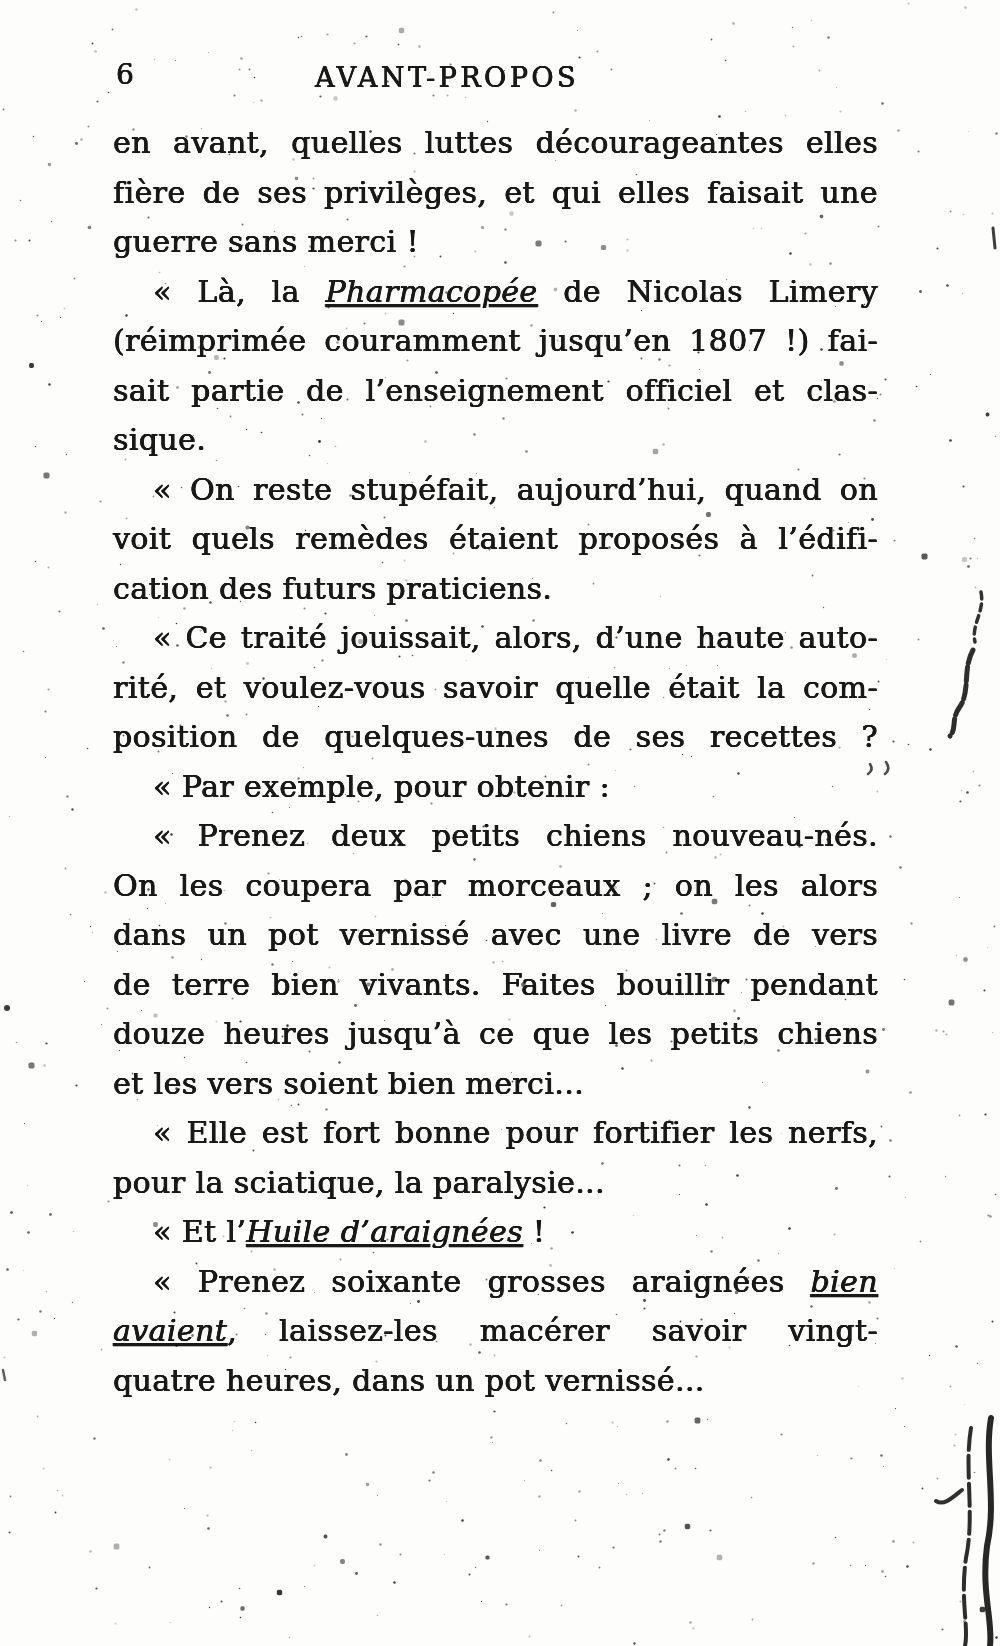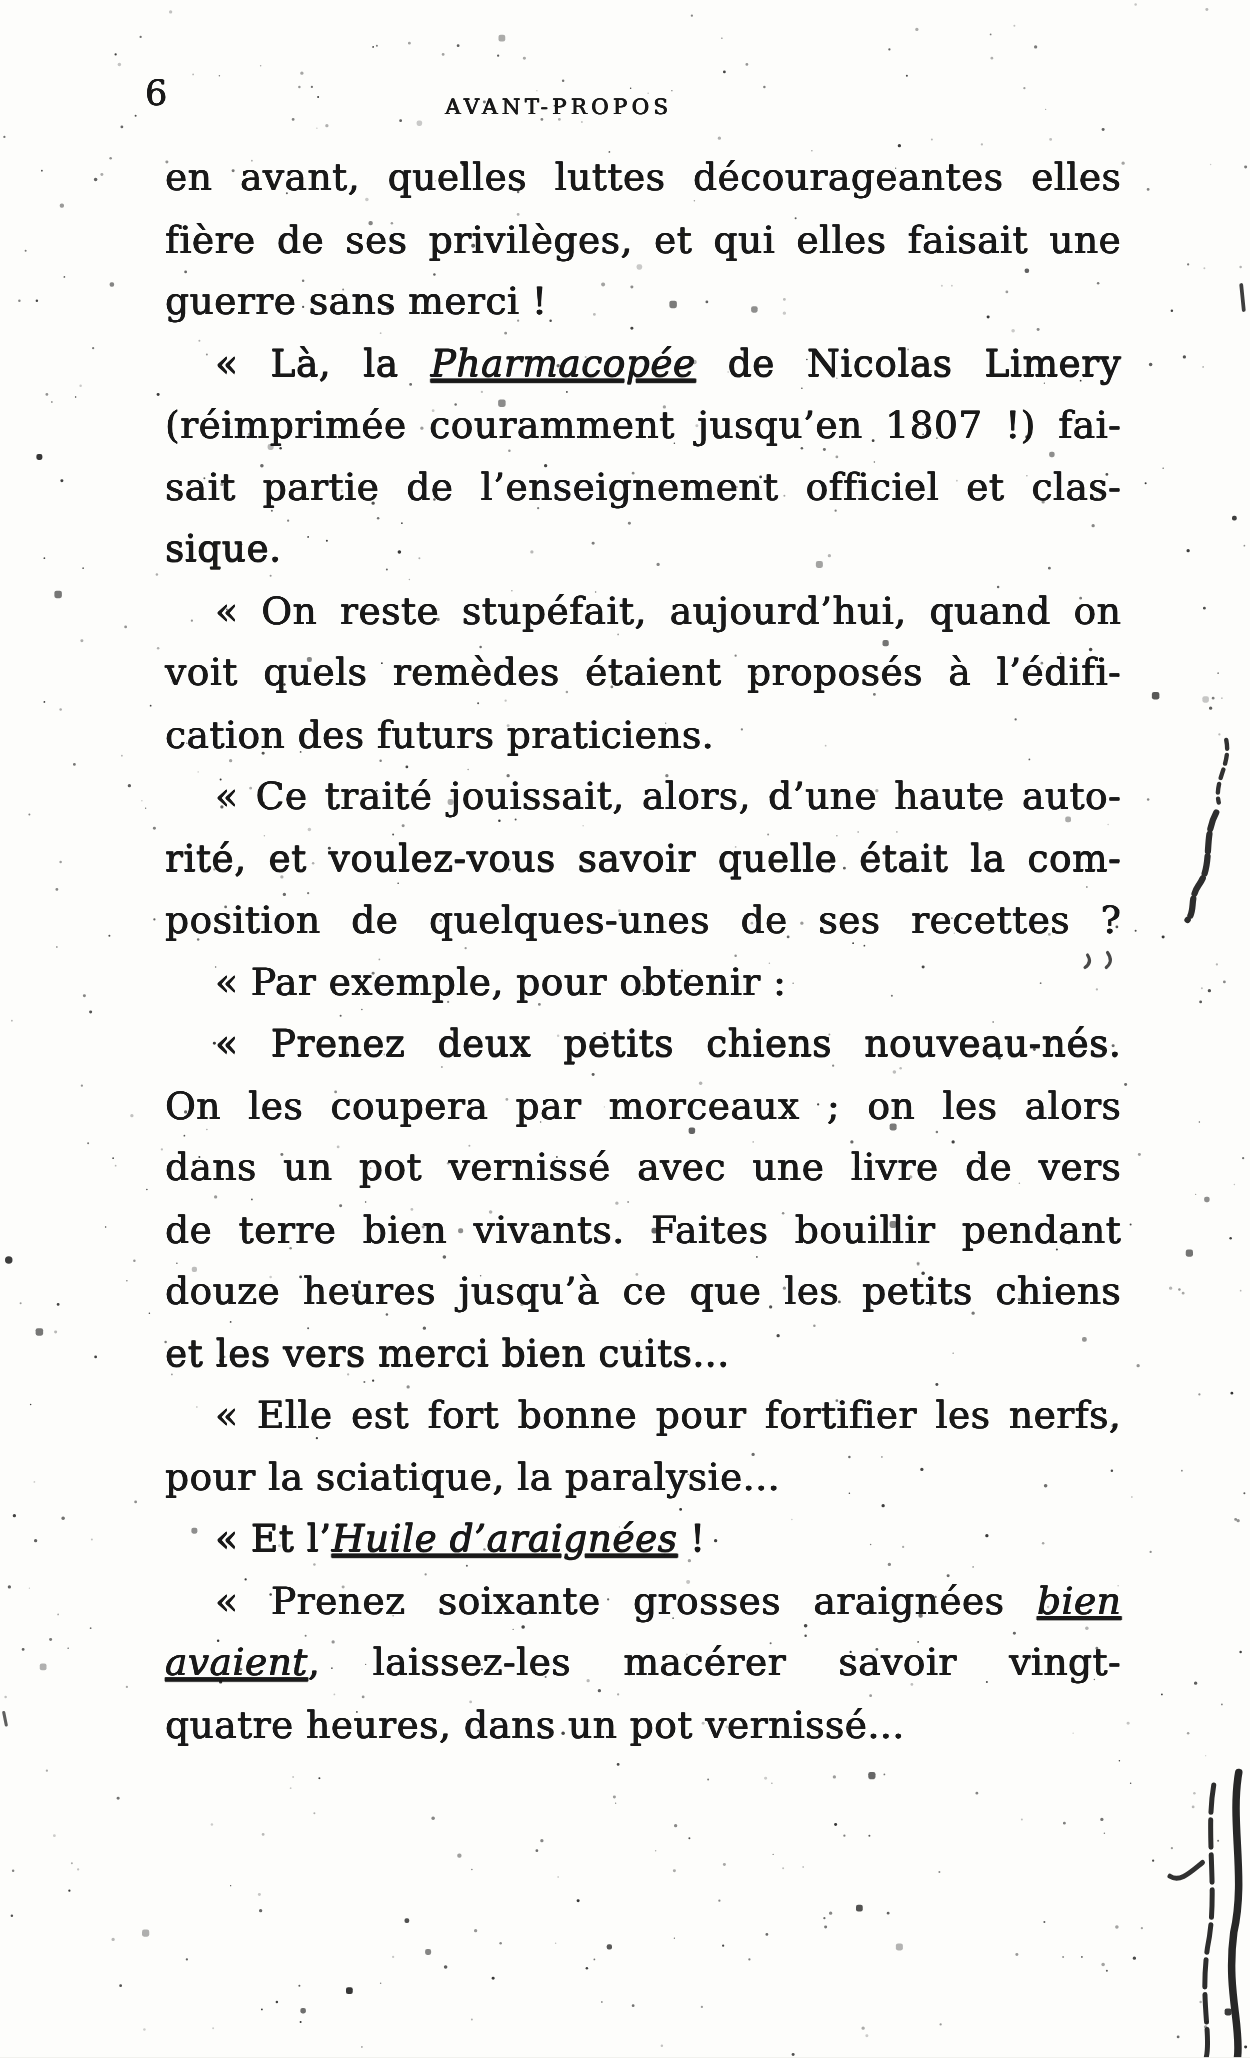--- a/index.html
+++ b/index.html
@@ -13,27 +13,27 @@
     color:#191919;
   }
   .ink{
     text-shadow:0.45px 0 currentColor,-0.3px 0 currentColor,0 0.3px currentColor;
   }
   .folio{
     position:absolute;left:116px;top:58px;
     font-size:28px;letter-spacing:1px;
   }
   .running-title{
-    position:absolute;left:447px;top:76px;
+    position:absolute;left:447px;top:62px;
     transform:translateX(-50%);
-    font-size:17px;letter-spacing:3.5px;white-space:nowrap;
+    font-size:27px;letter-spacing:3.5px;white-space:nowrap;
   }
   .textblock{
     position:absolute;left:113px;top:118px;width:765px;
-    font-size:30px;line-height:49.5px;letter-spacing:0.4px;margin-left:19px;
+    font-size:30px;line-height:49.5px;letter-spacing:0.4px;
   }
   .line{width:100%;}
   .line.just{text-align:justify;text-align-last:justify;}
   .line.indent{padding-left:40px;box-sizing:border-box;}
   .it{font-style:italic;text-decoration:underline;}
   #noise{
     position:absolute;left:0;top:0;width:1px;height:1px;
     border-radius:50%;pointer-events:none;
   }
   .artifacts{position:absolute;left:0;top:0;pointer-events:none;}
@@ -60,21 +60,21 @@
       <div class="line"><span>cation des futurs praticiens.</span></div>
       <div class="line just indent"><span>« Ce traité jouissait, alors, d’une haute auto-</span></div>
       <div class="line just"><span>rité, et voulez-vous savoir quelle était la com-</span></div>
       <div class="line just"><span>position de quelques-unes de ses recettes ?</span></div>
       <div class="line indent"><span>« Par exemple, pour obtenir :</span></div>
       <div class="line just indent"><span>« Prenez deux petits chiens nouveau-nés.</span></div>
       <div class="line just"><span>On les coupera par morceaux ; on les alors</span></div>
       <div class="line just"><span>dans un pot vernissé avec une livre de vers</span></div>
       <div class="line just"><span>de terre bien vivants. Faites bouillir pendant</span></div>
       <div class="line just"><span>douze heures jusqu’à ce que les petits chiens</span></div>
-      <div class="line"><span>et les vers merci bien cuits...</span></div>
+      <div class="line"><span>et les vers soient bien merci...</span></div>
       <div class="line just indent"><span>« Elle est fort bonne pour fortifier les nerfs,</span></div>
       <div class="line"><span>pour la sciatique, la paralysie...</span></div>
       <div class="line indent"><span>« Et l’</span><span class="it">Huile d’araignées</span><span> !</span></div>
       <div class="line just indent"><span>« Prenez soixante grosses araignées </span><span class="it">bien</span></div>
       <div class="line just"><span class="it">avaient</span><span>, laissez-les macérer savoir vingt-</span></div>
       <div class="line"><span>quatre heures, dans un pot vernissé...</span></div>
     </div>
 
   <div id="noise" style="box-shadow: rgba(17, 17, 17, 0.31) 601px 738px 0px 0.6px, rgba(17, 17, 17, 0.51) 526px 451px 0px 0.8px, rgba(17, 17, 17, 0.33) 251px 1450px 0px 0.3px, rgba(17, 17, 17, 0.51) 501px 1129px 0px 0px, rgba(17, 17, 17, 0.37) 836px 87px 0px 0px, rgba(17, 17, 17, 0.22) 64px 308px 0px 0.5px, rgba(17, 17, 17, 0.41) 174px 1385px 0px 0.7px, rgba(17, 17, 17, 0.59) 450px 64px 0px 0.5px, rgba(17, 17, 17, 0.68) 246px 1062px 0px 0.3px, rgba(17, 17, 17, 0.39) 857px 836px 0px 0.3px, rgba(17, 17, 17, 0.8) 76px 1085px 0px 0.6px, rgba(17, 17, 17, 0.29) 90px 1551px 0px 0.8px, rgba(17, 17, 17, 0.6) 112px 29px 0px 0.4px, rgba(17, 17, 17, 0.38) 898px 130px 0px 0.8px, rgba(17, 17, 17, 0.28) 706px 298px 0px 0.7px, rgba(17, 17, 17, 0.58) 994px 926px 0px 0.4px, rgba(17, 17, 17, 0.39) 338px 981px 0px 0.7px, rgba(17, 17, 17, 0.78) 450px 1386px 0px 0.9px, rgba(17, 17, 17, 0.65) 432px 897px 0px 0.1px, rgba(17, 17, 17, 0.51) 314px 1292px 0px 0.1px, rgba(17, 17, 17, 0.66) 821px 216px 0px 1.3px, rgba(17, 17, 17, 0.63) 699px 369px 0px 0.1px, rgba(17, 17, 17, 0.41) 337px 342px 0px 0.8px, rgba(17, 17, 17, 0.44) 791px 647px 0px 0.8px, rgba(17, 17, 17, 0.79) 11px 1212px 0px 0.8px, rgba(17, 17, 17, 0.23) 210px 993px 0px 0.2px, rgba(17, 17, 17, 0.42) 705px 1165px 0px 0.2px, rgba(17, 17, 17, 0.84) 31px 365px 0px 1.9px, rgba(17, 17, 17, 0.46) 165px 283px 0px 0.3px, rgba(17, 17, 17, 0.42) 435px 689px 0px 0.4px, rgba(17, 17, 17, 0.56) 894px 540px 0px 0.5px, rgba(17, 17, 17, 0.41) 589px 389px 0px 0.3px, rgba(17, 17, 17, 0.4) 669px 365px 0px 0.6px, rgba(17, 17, 17, 0.33) 126px 518px 0px 0.5px, rgba(17, 17, 17, 0.73) 482px 626px 0px 0.8px, rgba(17, 17, 17, 0.75) 440px 256px 0px 0.5px, rgba(17, 17, 17, 0.72) 893px 741px 0px 0.6px, rgba(17, 17, 17, 0.52) 210px 642px 0px 0.9px, rgba(17, 17, 17, 0.25) 858px 1386px 0px 0px, rgba(17, 17, 17, 0.84) 171px 834px 0px 0.7px, rgba(17, 17, 17, 0.59) 815px 1039px 0px 0.8px, rgba(17, 17, 17, 0.43) 352px 736px 0px 0.6px, rgba(17, 17, 17, 0.3) 936px 1030px 0px 0.8px, rgba(17, 17, 17, 0.67) 366px 36px 0px 0.6px, rgba(17, 17, 17, 0.29) 954px 1445px 0px 0.6px, rgba(17, 17, 17, 0.49) 274px 231px 0px 0.3px, rgba(17, 17, 17, 0.33) 568px 1178px 0px 0.7px, rgba(17, 17, 17, 0.5) 666px 852px 0px 0.4px, rgba(17, 17, 17, 0.53) 425px 547px 0px 0.1px, rgba(17, 17, 17, 0.48) 268px 873px 0px 0.6px, rgba(17, 17, 17, 0.25) 136px 9px 0px 0.8px, rgba(17, 17, 17, 0.73) 869px 709px 0px 0.1px, rgba(17, 17, 17, 0.57) 59px 611px 0px 0.6px, rgba(17, 17, 17, 0.72) 96px 1588px 0px 0.6px, rgba(17, 17, 17, 0.25) 549px 1323px 0px 0.2px, rgba(17, 17, 17, 0.63) 97px 101px 0px 0.6px, rgba(17, 17, 17, 0.42) 561px 1605px 0px 0.4px, rgba(17, 17, 17, 0.81) 285px 1369px 0px 0.2px, rgba(17, 17, 17, 0.81) 950px 440px 0px 0.8px, rgba(17, 17, 17, 0.52) 684px 935px 0px 0.3px, rgba(17, 17, 17, 0.55) 749px 905px 0px 0.5px, rgba(17, 17, 17, 0.61) 965px 1617px 0px 0.3px, rgba(17, 17, 17, 0.41) 667px 1421px 0px 0.8px, rgba(17, 17, 17, 0.74) 878px 681px 0px 0.5px, rgba(17, 17, 17, 0.39) 617px 1426px 0px 0.1px, rgba(17, 17, 17, 0.7) 960px 801px 0px 0.6px, rgba(17, 17, 17, 0.79) 737px 1175px 0px 0.8px, rgba(17, 17, 17, 0.78) 545px 776px 0px 0.4px, rgba(17, 17, 17, 0.67) 675px 694px 0px 0.6px, rgba(17, 17, 17, 0.28) 518px 74px 0px 0.1px, rgba(17, 17, 17, 0.26) 376px 1361px 0px 0.6px, rgba(17, 17, 17, 0.76) 35px 446px 0px 0.2px, rgba(17, 17, 17, 0.26) 626px 1494px 0px 0.3px, rgba(17, 17, 17, 0.37) 627px 396px 0px 0.3px, rgba(17, 17, 17, 0.27) 720px 854px 0px 0.5px, rgba(17, 17, 17, 0.24) 781px 1133px 0px 0.1px, rgba(17, 17, 17, 0.84) 35px 561px 0px 0.2px, rgba(17, 17, 17, 0.22) 581px 1381px 0px 0.6px, rgba(17, 17, 17, 0.71) 734px 1313px 0px 0.2px, rgba(17, 17, 17, 0.48) 505px 229px 0px 0.7px, rgba(17, 17, 17, 0.31) 869px 1302px 0px 0.9px, rgba(17, 17, 17, 0.7) 147px 908px 0px 0.2px, rgba(17, 17, 17, 0.56) 242px 224px 0px 0.5px, rgba(17, 17, 17, 0.23) 207px 1515px 0px 0.7px, rgba(17, 17, 17, 0.41) 956px 955px 0px 0px, rgba(17, 17, 17, 0.5) 711px 1251px 0px 0.8px, rgba(17, 17, 17, 0.75) 184px 1057px 0px 0.2px, rgba(17, 17, 17, 0.51) 89px 227px 0px 1.3px, rgba(17, 17, 17, 0.3) 509px 1019px 0px 0.6px, rgba(17, 17, 17, 0.54) 977px 1363px 0px 0.2px, rgba(17, 17, 17, 0.52) 761px 734px 0px 0.2px, rgba(17, 17, 17, 0.36) 37px 1416px 0px 0.4px, rgba(17, 17, 17, 0.79) 504px 70px 0px 0.1px, rgba(17, 17, 17, 0.58) 762px 1082px 0px 0px, rgba(17, 17, 17, 0.49) 549px 793px 0px 0.4px, rgba(17, 17, 17, 0.65) 577px 30px 0px 0px, rgba(17, 17, 17, 0.38) 184px 608px 0px 0.8px, rgba(17, 17, 17, 0.57) 618px 1483px 0px 0px, rgba(17, 17, 17, 0.28) 495px 728px 0px 0.7px, rgba(17, 17, 17, 0.51) 714px 979px 0px 2.3px, rgba(17, 17, 17, 0.52) 10px 1496px 0px 0.5px, rgba(17, 17, 17, 0.63) 681px 913px 0px 0.8px, rgba(17, 17, 17, 0.82) 982px 1609px 0px 2.3px, rgba(17, 17, 17, 0.22) 810px 264px 0px 0.9px, rgba(17, 17, 17, 0.41) 491px 1437px 0px 0.7px, rgba(17, 17, 17, 0.36) 839px 747px 0px 0.6px, rgba(17, 17, 17, 0.29) 158px 617px 0px 0px, rgba(17, 17, 17, 0.83) 240px 1021px 0px 0.6px, rgba(17, 17, 17, 0.64) 410px 1303px 0px 0px, rgba(17, 17, 17, 0.5) 874px 420px 0px 0.8px, rgba(17, 17, 17, 0.5) 382px 1384px 0px 0.3px, rgba(17, 17, 17, 0.25) 529px 1636px 0px 0.5px, rgba(17, 17, 17, 0.74) 644px 1308px 0px 0.5px, rgba(17, 17, 17, 0.32) 392px 969px 0px 0.9px, rgba(17, 17, 17, 0.61) 679px 1165px 0px 0.5px, rgba(17, 17, 17, 0.26) 894px 1268px 0px 0.1px, rgba(17, 17, 17, 0.24) 908px 3px 0px 0.5px, rgba(17, 17, 17, 0.74) 744px 1043px 0px 0.4px, rgba(17, 17, 17, 0.23) 346px 328px 0px 0.6px, rgba(17, 17, 17, 0.47) 626px 970px 0px 0.5px, rgba(17, 17, 17, 0.29) 588px 677px 0px 0.2px, rgba(17, 17, 17, 0.81) 706px 1204px 0px 0.8px, rgba(17, 17, 17, 0.84) 431px 981px 0px 0.6px, rgba(17, 17, 17, 0.53) 890px 1140px 0px 0.8px, rgba(17, 17, 17, 0.84) 916px 386px 0px 0.3px, rgba(17, 17, 17, 0.59) 506px 1604px 0px 0.6px, rgba(17, 17, 17, 0.81) 987px 414px 0px 1.4px, rgba(17, 17, 17, 0.39) 307px 843px 0px 0.2px, rgba(17, 17, 17, 0.44) 943px 1031px 0px 0.5px, rgba(17, 17, 17, 0.63) 446px 292px 0px 0.8px, rgba(17, 17, 17, 0.49) 540px 1460px 0px 0.8px, rgba(17, 17, 17, 0.61) 630px 749px 0px 0.6px, rgba(17, 17, 17, 0.45) 409px 287px 0px 0.6px, rgba(17, 17, 17, 0.38) 327px 34px 0px 0.6px, rgba(17, 17, 17, 0.66) 45px 757px 0px 0.1px, rgba(17, 17, 17, 0.43) 216px 460px 0px 0.3px, rgba(17, 17, 17, 0.33) 615px 770px 0px 0.1px, rgba(17, 17, 17, 0.5) 346px 1454px 0px 0.9px, rgba(17, 17, 17, 0.81) 176px 1088px 0px 0.7px, rgba(17, 17, 17, 0.57) 406px 620px 0px 0.8px, rgba(17, 17, 17, 0.55) 175px 60px 0px 0.1px, rgba(17, 17, 17, 0.64) 523px 984px 0px 1.8px, rgba(17, 17, 17, 0.35) 524px 1480px 0px 0.1px, rgba(17, 17, 17, 0.49) 918px 639px 0px 0.5px, rgba(17, 17, 17, 0.77) 325px 613px 0px 0.6px, rgba(17, 17, 17, 0.54) 880px 394px 0px 0.4px, rgba(17, 17, 17, 0.34) 728px 941px 0px 0.9px, rgba(17, 17, 17, 0.28) 429px 72px 0px 0px, rgba(17, 17, 17, 0.45) 340px 1259px 0px 0.4px, rgba(17, 17, 17, 0.69) 995px 1194px 0px 0.3px, rgba(17, 17, 17, 0.75) 292px 961px 0px 0.1px, rgba(17, 17, 17, 0.69) 378px 196px 0px 1.1px, rgba(17, 17, 17, 0.32) 575px 110px 0px 0.8px, rgba(17, 17, 17, 0.47) 841px 363px 0px 1.7px, rgba(17, 17, 17, 0.51) 23px 651px 0px 0.3px, rgba(17, 17, 17, 0.35) 401px 30px 0px 2.2px, rgba(17, 17, 17, 0.83) 126px 315px 0px 0.7px, rgba(17, 17, 17, 0.53) 851px 1458px 0px 0.6px, rgba(17, 17, 17, 0.79) 821px 349px 0px 0.8px, rgba(17, 17, 17, 0.82) 930px 374px 0px 0px, rgba(17, 17, 17, 0.65) 671px 1041px 0px 0.6px, rgba(17, 17, 17, 0.54) 792px 27px 0px 0.2px, rgba(17, 17, 17, 0.84) 370px 131px 0px 0.8px, rgba(17, 17, 17, 0.23) 557px 340px 0px 0.7px, rgba(17, 17, 17, 0.7) 924px 556px 0px 2.5px, rgba(17, 17, 17, 0.61) 149px 594px 0px 0.1px, rgba(17, 17, 17, 0.24) 544px 987px 0px 0.5px, rgba(17, 17, 17, 0.73) 881px 1126px 0px 0.4px, rgba(17, 17, 17, 0.33) 225px 701px 0px 0.8px, rgba(17, 17, 17, 0.48) 232px 998px 0px 0.5px, rgba(17, 17, 17, 0.25) 406px 580px 0px 0.7px, rgba(17, 17, 17, 0.76) 622px 1068px 0px 0.8px, rgba(17, 17, 17, 0.62) 486px 1279px 0px 0.4px, rgba(17, 17, 17, 0.48) 401px 322px 0px 2.5px, rgba(17, 17, 17, 0.76) 922px 1488px 0px 0.4px, rgba(17, 17, 17, 0.67) 272px 812px 0px 0.3px, rgba(17, 17, 17, 0.68) 356px 1573px 0px 0.9px, rgba(17, 17, 17, 0.38) 460px 490px 0px 0.3px, rgba(17, 17, 17, 0.37) 208px 52px 0px 0.1px, rgba(17, 17, 17, 0.56) 40px 1311px 0px 0.7px, rgba(17, 17, 17, 0.4) 453px 553px 0px 0.5px, rgba(17, 17, 17, 0.51) 781px 1434px 0px 0.6px, rgba(17, 17, 17, 0.47) 368px 984px 0px 1.5px, rgba(17, 17, 17, 0.32) 412px 482px 0px 0.3px, rgba(17, 17, 17, 0.77) 644px 1300px 0px 0.9px, rgba(17, 17, 17, 0.76) 904px 979px 0px 0.3px, rgba(17, 17, 17, 0.28) 253px 102px 0px 0px, rgba(17, 17, 17, 0.45) 726px 279px 0px 0.2px, rgba(17, 17, 17, 0.73) 967px 792px 0px 0.8px, rgba(17, 17, 17, 0.24) 267px 1355px 0px 0.2px, rgba(17, 17, 17, 0.36) 722px 1237px 0px 0.4px, rgba(17, 17, 17, 0.72) 616px 1045px 0px 0.8px, rgba(17, 17, 17, 0.46) 627px 1030px 0px 0.8px, rgba(17, 17, 17, 0.67) 956px 1346px 0px 0.8px, rgba(17, 17, 17, 0.45) 834px 401px 0px 0.8px, rgba(17, 17, 17, 0.55) 566px 1423px 0px 0.3px, rgba(17, 17, 17, 0.57) 46px 475px 0px 2.5px, rgba(17, 17, 17, 0.39) 531px 325px 0px 0.8px, rgba(17, 17, 17, 0.4) 289px 1637px 0px 0.2px, rgba(17, 17, 17, 0.62) 209px 372px 0px 0.9px, rgba(17, 17, 17, 0.5) 387px 1239px 0px 0.5px, rgba(17, 17, 17, 0.52) 593px 583px 0px 0.4px, rgba(17, 17, 17, 0.6) 659px 359px 0px 0.7px, rgba(17, 17, 17, 0.26) 138px 545px 0px 0.8px, rgba(17, 17, 17, 0.52) 531px 1243px 0px 0px, rgba(17, 17, 17, 0.6) 72px 1302px 0px 0.2px, rgba(17, 17, 17, 0.31) 560px 866px 0px 0.9px, rgba(17, 17, 17, 0.25) 4px 1357px 0px 0.5px, rgba(17, 17, 17, 0.29) 273px 392px 0px 0.4px, rgba(17, 17, 17, 0.83) 287px 1025px 0px 0.7px, rgba(17, 17, 17, 0.76) 494px 1411px 0px 0.6px, rgba(17, 17, 17, 0.6) 364px 323px 0px 0.5px, rgba(17, 17, 17, 0.84) 279px 1592px 0px 2.2px, rgba(17, 17, 17, 0.54) 244px 1308px 0px 0.3px, rgba(17, 17, 17, 0.73) 634px 1643px 0px 0.7px, rgba(17, 17, 17, 0.79) 992px 1321px 0px 0.5px, rgba(17, 17, 17, 0.33) 375px 916px 0px 0.3px, rgba(17, 17, 17, 0.71) 738px 347px 0px 0.2px, rgba(17, 17, 17, 0.81) 298px 37px 0px 0.2px, rgba(17, 17, 17, 0.68) 968px 566px 0px 0.8px, rgba(17, 17, 17, 0.78) 227px 547px 0px 0.5px, rgba(17, 17, 17, 0.67) 701px 1319px 0px 0.6px, rgba(17, 17, 17, 0.82) 246px 429px 0px 0.2px, rgba(17, 17, 17, 0.79) 159px 925px 0px 0.3px, rgba(17, 17, 17, 0.53) 945px 1176px 0px 0.2px, rgba(17, 17, 17, 0.23) 886px 659px 0px 0.1px, rgba(17, 17, 17, 0.77) 616px 637px 0px 0.6px, rgba(17, 17, 17, 0.36) 201px 128px 0px 0.2px, rgba(17, 17, 17, 0.42) 937px 1478px 0px 0.4px, rgba(17, 17, 17, 0.51) 506px 378px 0px 0.6px, rgba(17, 17, 17, 0.78) 481px 1601px 0px 0.1px, rgba(17, 17, 17, 0.56) 511px 1072px 0px 0.1px, rgba(17, 17, 17, 0.51) 974px 538px 0px 0.2px, rgba(17, 17, 17, 0.25) 404px 560px 0px 0.4px, rgba(17, 17, 17, 0.38) 495px 1221px 0px 0px, rgba(17, 17, 17, 0.61) 227px 715px 0px 0.8px, rgba(17, 17, 17, 0.33) 417px 1043px 0px 0.8px, rgba(17, 17, 17, 0.42) 696px 1356px 0px 0.6px, rgba(17, 17, 17, 0.35) 656px 939px 0px 0.4px, rgba(17, 17, 17, 0.42) 372px 758px 0px 0.4px, rgba(17, 17, 17, 0.71) 240px 601px 0px 0.2px, rgba(17, 17, 17, 0.5) 45px 711px 0px 0.6px, rgba(17, 17, 17, 0.74) 90px 926px 0px 0.2px, rgba(17, 17, 17, 0.57) 225px 923px 0px 0.7px, rgba(17, 17, 17, 0.35) 494px 1355px 0px 0.4px, rgba(17, 17, 17, 0.72) 687px 1526px 0px 2.2px, rgba(17, 17, 17, 0.79) 641px 310px 0px 0.1px, rgba(17, 17, 17, 0.59) 713px 796px 0px 0.3px, rgba(17, 17, 17, 0.77) 872px 519px 0px 0.9px, rgba(17, 17, 17, 0.35) 733px 23px 0px 0.8px, rgba(17, 17, 17, 0.74) 108px 92px 0px 0.3px, rgba(17, 17, 17, 0.42) 855px 994px 0px 0.8px, rgba(17, 17, 17, 0.68) 609px 547px 0px 0.7px, rgba(17, 17, 17, 0.52) 848px 522px 0px 0.1px, rgba(17, 17, 17, 0.8) 216px 1275px 0px 0.5px, rgba(17, 17, 17, 0.24) 633px 1215px 0px 0.1px, rgba(17, 17, 17, 0.25) 23px 1270px 0px 0px, rgba(17, 17, 17, 0.68) 289px 807px 0px 0.1px, rgba(17, 17, 17, 0.26) 961px 790px 0px 0.3px, rgba(17, 17, 17, 0.25) 987px 947px 0px 0.1px, rgba(17, 17, 17, 0.45) 37px 315px 0px 0.6px, rgba(17, 17, 17, 0.31) 211px 668px 0px 0.1px, rgba(17, 17, 17, 0.27) 444px 1554px 0px 0.1px, rgba(17, 17, 17, 0.47) 965px 959px 0px 1.7px, rgba(17, 17, 17, 0.32) 414px 171px 0px 0.6px, rgba(17, 17, 17, 0.38) 913px 1542px 0px 0.4px, rgba(17, 17, 17, 0.8) 698px 352px 0px 0.6px, rgba(17, 17, 17, 0.43) 380px 1544px 0px 0.8px, rgba(17, 17, 17, 0.83) 399px 656px 0px 0.5px, rgba(17, 17, 17, 0.26) 763px 746px 0px 0.1px, rgba(17, 17, 17, 0.69) 799px 846px 0px 0.7px, rgba(17, 17, 17, 0.77) 738px 773px 0px 0.7px, rgba(17, 17, 17, 0.83) 174px 1312px 0px 0.5px, rgba(17, 17, 17, 0.3) 783px 926px 0px 0.4px, rgba(17, 17, 17, 0.38) 882px 1571px 0px 0.9px, rgba(17, 17, 17, 0.3) 175px 1188px 0px 0.1px, rgba(17, 17, 17, 0.55) 538px 243px 0px 2.5px, rgba(17, 17, 17, 0.38) 303px 767px 0px 0.2px, rgba(17, 17, 17, 0.51) 296px 178px 0px 1.2px, rgba(17, 17, 17, 0.55) 74px 278px 0px 0.4px, rgba(17, 17, 17, 0.56) 660px 1541px 0px 0.7px, rgba(17, 17, 17, 0.8) 443px 84px 0px 0.1px, rgba(17, 17, 17, 0.4) 778px 1253px 0px 0.2px, rgba(17, 17, 17, 0.81) 572px 1232px 0px 0.8px, rgba(17, 17, 17, 0.35) 48px 567px 0px 0.5px, rgba(17, 17, 17, 0.32) 34px 1333px 0px 2.2px, rgba(17, 17, 17, 0.85) 305px 530px 0px 0.2px, rgba(17, 17, 17, 0.33) 97px 604px 0px 0.2px, rgba(17, 17, 17, 0.67) 239px 1588px 0px 0.3px, rgba(17, 17, 17, 0.29) 210px 1467px 0px 0.6px, rgba(17, 17, 17, 0.62) 890px 836px 0px 0.7px, rgba(17, 17, 17, 0.65) 76px 143px 0px 0.9px, rgba(17, 17, 17, 0.28) 372px 1231px 0px 0.3px, rgba(17, 17, 17, 0.5) 833px 530px 0px 0.6px, rgba(17, 17, 17, 0.66) 347px 219px 0px 0.5px, rgba(17, 17, 17, 0.65) 711px 39px 0px 0.4px, rgba(17, 17, 17, 0.59) 94px 1438px 0px 0.7px, rgba(17, 17, 17, 0.67) 539px 1550px 0px 0px, rgba(17, 17, 17, 0.2) 115px 1623px 0px 0.5px, rgba(17, 17, 17, 0.81) 895px 1408px 0px 0.1px, rgba(17, 17, 17, 0.42) 414px 256px 0px 0.4px, rgba(17, 17, 17, 0.77) 184px 1508px 0px 0px, rgba(17, 17, 17, 0.53) 350px 495px 0px 0.8px, rgba(17, 17, 17, 0.67) 920px 291px 0px 0.9px, rgba(17, 17, 17, 0.56) 236px 1334px 0px 0.5px, rgba(17, 17, 17, 0.22) 293px 159px 0px 0.9px, rgba(17, 17, 17, 0.29) 734px 1011px 0px 0.6px, rgba(17, 17, 17, 0.27) 660px 596px 0px 0.2px, rgba(17, 17, 17, 0.73) 87px 748px 0px 0.3px, rgba(17, 17, 17, 0.8) 119px 1050px 0px 0.1px, rgba(17, 17, 17, 0.37) 46px 1291px 0px 0.2px, rgba(17, 17, 17, 0.65) 553px 904px 0px 2.1px, rgba(17, 17, 17, 0.61) 384px 1020px 0px 0.1px, rgba(17, 17, 17, 0.72) 947px 285px 0px 0.8px, rgba(17, 17, 17, 0.52) 234px 95px 0px 0.6px, rgba(17, 17, 17, 0.29) 785px 115px 0px 0.4px, rgba(17, 17, 17, 0.61) 942px 1629px 0px 0.6px, rgba(17, 17, 17, 0.36) 419px 46px 0px 0.7px, rgba(17, 17, 17, 0.78) 679px 1194px 0px 0.1px, rgba(17, 17, 17, 0.77) 503px 1339px 0px 0.2px, rgba(17, 17, 17, 0.78) 579px 57px 0px 0.6px, rgba(17, 17, 17, 0.25) 270px 917px 0px 0.6px, rgba(17, 17, 17, 0.32) 279px 879px 0px 0.1px, rgba(17, 17, 17, 0.49) 830px 263px 0px 0.7px, rgba(17, 17, 17, 0.67) 320px 96px 0px 0.6px, rgba(17, 17, 17, 0.71) 141px 1010px 0px 0.1px, rgba(17, 17, 17, 0.41) 48px 689px 0px 0.5px, rgba(17, 17, 17, 0.51) 67px 796px 0px 0.7px, rgba(17, 17, 17, 0.8) 984px 990px 0px 0.5px, rgba(17, 17, 17, 0.22) 627px 250px 0px 0.8px, rgba(17, 17, 17, 0.49) 400px 1554px 0px 0.5px, rgba(17, 17, 17, 0.38) 277px 842px 0px 0.8px, rgba(17, 17, 17, 0.66) 265px 1334px 0px 0.2px, rgba(17, 17, 17, 0.47) 326px 1109px 0px 0.8px, rgba(17, 17, 17, 0.72) 210px 602px 0px 0.7px, rgba(17, 17, 17, 0.57) 492px 1442px 0px 0px, rgba(17, 17, 17, 0.62) 900px 867px 0px 0.7px, rgba(17, 17, 17, 0.76) 691px 756px 0px 0.2px, rgba(17, 17, 17, 0.69) 116px 646px 0px 0px, rgba(17, 17, 17, 0.46) 669px 668px 0px 0.1px, rgba(17, 17, 17, 0.73) 325px 1536px 0px 1.4px, rgba(17, 17, 17, 0.21) 43px 1468px 0px 0.6px, rgba(17, 17, 17, 0.33) 962px 293px 0px 0.2px, rgba(17, 17, 17, 0.21) 964px 1404px 0px 0px, rgba(17, 17, 17, 0.45) 990px 1216px 0px 0.8px, rgba(17, 17, 17, 0.71) 865px 1565px 0px 0.2px, rgba(17, 17, 17, 0.56) 70px 914px 0px 0.3px, rgba(17, 17, 17, 0.74) 263px 678px 0px 0.7px, rgba(17, 17, 17, 0.56) 669px 1120px 0px 0.6px, rgba(17, 17, 17, 0.41) 555px 160px 0px 0.1px, rgba(17, 17, 17, 0.46) 177px 387px 0px 0.8px, rgba(17, 17, 17, 0.77) 665px 1141px 0px 0.8px, rgba(17, 17, 17, 0.33) 116px 1546px 0px 2.4px, rgba(17, 17, 17, 0.53) 489px 549px 0px 0.6px, rgba(17, 17, 17, 0.29) 278px 1099px 0px 0.4px, rgba(17, 17, 17, 0.83) 60px 317px 0px 0.1px, rgba(17, 17, 17, 0.63) 329px 399px 0px 0px, rgba(17, 17, 17, 0.63) 148px 217px 0px 0.6px, rgba(17, 17, 17, 0.29) 975px 587px 0px 0.4px, rgba(17, 17, 17, 0.39) 821px 380px 0px 0.1px, rgba(17, 17, 17, 0.35) 296px 934px 0px 0.2px, rgba(17, 17, 17, 0.32) 335px 446px 0px 0.3px, rgba(17, 17, 17, 0.84) 183px 338px 0px 0.3px, rgba(17, 17, 17, 0.61) 180px 725px 0px 0.6px, rgba(17, 17, 17, 0.6) 429px 1480px 0px 0.6px, rgba(17, 17, 17, 0.35) 690px 1622px 0px 0.8px, rgba(17, 17, 17, 0.25) 977px 558px 0px 0.2px, rgba(17, 17, 17, 0.49) 979px 785px 0px 0.6px, rgba(17, 17, 17, 0.74) 204px 1376px 0px 0.2px, rgba(17, 17, 17, 0.3) 877px 791px 0px 0.4px, rgba(17, 17, 17, 0.56) 158px 751px 0px 0.5px, rgba(17, 17, 17, 0.8) 24px 1123px 0px 0.1px, rgba(17, 17, 17, 0.7) 138px 391px 0px 0.2px, rgba(17, 17, 17, 0.57) 31px 1065px 0px 2.5px, rgba(17, 17, 17, 0.21) 216px 1021px 0px 0.5px, rgba(17, 17, 17, 0.23) 247px 663px 0px 0.9px, rgba(17, 17, 17, 0.27) 627px 239px 0px 0.6px, rgba(17, 17, 17, 0.51) 553px 12px 0px 0.4px, rgba(17, 17, 17, 0.32) 960px 1601px 0px 0.5px, rgba(17, 17, 17, 0.56) 877px 1318px 0px 0.6px, rgba(17, 17, 17, 0.84) 319px 441px 0px 0.9px, rgba(17, 17, 17, 0.26) 483px 885px 0px 0px, rgba(17, 17, 17, 0.78) 29px 240px 0px 0.5px, rgba(17, 17, 17, 0.49) 385px 377px 0px 0px, rgba(17, 17, 17, 0.61) 292px 1331px 0px 0px, rgba(17, 17, 17, 0.54) 474px 434px 0px 0.7px, rgba(17, 17, 17, 0.21) 693px 1628px 0px 0.7px, rgba(17, 17, 17, 0.3) 745px 111px 0px 0.3px, rgba(17, 17, 17, 0.8) 762px 913px 0px 0.8px, rgba(17, 17, 17, 0.6) 594px 1281px 0px 0.6px, rgba(17, 17, 17, 0.64) 172px 773px 0px 0.1px, rgba(17, 17, 17, 0.29) 965px 7px 0px 0.7px, rgba(17, 17, 17, 0.84) 929px 1355px 0px 0.2px, rgba(17, 17, 17, 0.32) 377px 1615px 0px 0.3px, rgba(17, 17, 17, 0.53) 611px 69px 0px 0.5px, rgba(17, 17, 17, 0.65) 339px 1062px 0px 0.8px, rgba(17, 17, 17, 0.51) 634px 786px 0px 0.1px, rgba(17, 17, 17, 0.56) 714px 901px 0px 2.3px, rgba(17, 17, 17, 0.37) 905px 1197px 0px 0.1px, rgba(17, 17, 17, 0.76) 654px 883px 0px 0.4px, rgba(17, 17, 17, 0.84) 453px 313px 0px 0.2px, rgba(17, 17, 17, 0.79) 46px 1043px 0px 0.6px, rgba(17, 17, 17, 0.55) 476px 473px 0px 0.1px, rgba(17, 17, 17, 0.44) 239px 69px 0px 0.5px, rgba(17, 17, 17, 0.28) 475px 251px 0px 0.6px, rgba(17, 17, 17, 0.3) 154px 59px 0px 0.2px, rgba(17, 17, 17, 0.76) 725px 60px 0px 0.3px, rgba(17, 17, 17, 0.8) 92px 43px 0px 0.4px, rgba(17, 17, 17, 0.23) 232px 1430px 0px 0.2px, rgba(17, 17, 17, 0.38) 482px 227px 0px 1.1px, rgba(17, 17, 17, 0.41) 597px 882px 0px 0.9px, rgba(17, 17, 17, 0.65) 537px 72px 0px 0px, rgba(17, 17, 17, 0.31) 792px 990px 0px 1.9px, rgba(17, 17, 17, 0.43) 815px 946px 0px 0.1px, rgba(17, 17, 17, 0.33) 200px 630px 0px 0.6px, rgba(17, 17, 17, 0.49) 310px 246px 0px 0.8px, rgba(17, 17, 17, 0.61) 748px 1277px 0px 0.4px, rgba(17, 17, 17, 0.74) 201px 959px 0px 0.2px, rgba(17, 17, 17, 0.64) 355px 1005px 0px 0.9px, rgba(17, 17, 17, 0.73) 9px 1532px 0px 0.5px, rgba(17, 17, 17, 0.79) 445px 925px 0px 0.2px, rgba(17, 17, 17, 0.83) 394px 1582px 0px 0.7px, rgba(17, 17, 17, 0.72) 72px 809px 0px 0.7px, rgba(17, 17, 17, 0.44) 290px 1357px 0px 0.6px, rgba(17, 17, 17, 0.65) 710px 1530px 0px 0.6px, rgba(17, 17, 17, 0.79) 665px 338px 0px 0.6px, rgba(17, 17, 17, 0.45) 100px 501px 0px 0.6px, rgba(17, 17, 17, 0.84) 697px 1281px 0px 0.3px, rgba(17, 17, 17, 0.79) 313px 188px 0px 0.6px, rgba(17, 17, 17, 0.64) 532px 578px 0px 0px, rgba(17, 17, 17, 0.64) 697px 1420px 0px 2.4px, rgba(17, 17, 17, 0.27) 129px 919px 0px 0.4px, rgba(17, 17, 17, 0.66) 823px 607px 0px 0.2px, rgba(17, 17, 17, 0.46) 88px 126px 0px 0.5px, rgba(17, 17, 17, 0.65) 18px 1319px 0px 0.6px, rgba(17, 17, 17, 0.74) 321px 418px 0px 0.2px, rgba(17, 17, 17, 0.22) 511px 213px 0px 1.7px, rgba(17, 17, 17, 0.24) 348px 144px 0px 0.1px, rgba(17, 17, 17, 0.78) 418px 1301px 0px 0.9px, rgba(17, 17, 17, 0.75) 569px 140px 0px 0.3px, rgba(17, 17, 17, 0.67) 746px 979px 0px 0.5px, rgba(17, 17, 17, 0.4) 570px 1376px 0px 0.6px, rgba(17, 17, 17, 0.85) 985px 1114px 0px 0.6px, rgba(17, 17, 17, 0.24) 95px 51px 0px 0.9px, rgba(17, 17, 17, 0.47) 603px 247px 0px 2.1px, rgba(17, 17, 17, 0.81) 298px 1104px 0px 0.4px, rgba(17, 17, 17, 0.53) 123px 662px 0px 0.7px, rgba(17, 17, 17, 0.75) 749px 1107px 0px 0.7px, rgba(17, 17, 17, 0.42) 642px 1493px 0px 0.1px, rgba(17, 17, 17, 0.84) 645px 287px 0px 0.1px, rgba(17, 17, 17, 0.76) 550px 1179px 0px 0px, rgba(17, 17, 17, 0.76) 539px 354px 0px 0.1px, rgba(17, 17, 17, 0.47) 663px 697px 0px 0.3px, rgba(17, 17, 17, 0.28) 582px 297px 0px 0.1px, rgba(17, 17, 17, 0.7) 238px 486px 0px 0.3px, rgba(17, 17, 17, 0.84) 176px 623px 0px 0.3px, rgba(17, 17, 17, 0.36) 101px 1349px 0px 0.4px, rgba(17, 17, 17, 0.58) 272px 964px 0px 0.7px, rgba(17, 17, 17, 0.66) 882px 103px 0px 0.7px, rgba(17, 17, 17, 0.46) 717px 348px 0px 0.8px, rgba(17, 17, 17, 0.54) 864px 478px 0px 0.6px, rgba(17, 17, 17, 0.34) 65px 512px 0px 0.7px, rgba(17, 17, 17, 0.53) 599px 1567px 0px 0.4px, rgba(17, 17, 17, 0.26) 562px 1378px 0px 0.7px, rgba(17, 17, 17, 0.59) 50px 1214px 0px 0.9px, rgba(17, 17, 17, 0.66) 163px 382px 0px 0.3px, rgba(17, 17, 17, 0.23) 113px 640px 0px 0.1px, rgba(17, 17, 17, 0.64) 717px 665px 0px 0px, rgba(17, 17, 17, 0.36) 358px 930px 0px 0.5px, rgba(17, 17, 17, 0.41) 911px 923px 0px 0.7px, rgba(17, 17, 17, 0.62) 436px 1341px 0px 0.3px, rgba(17, 17, 17, 0.35) 57px 1490px 0px 0.3px, rgba(17, 17, 17, 0.24) 963px 214px 0px 0.3px, rgba(17, 17, 17, 0.54) 668px 408px 0px 0.4px, rgba(17, 17, 17, 0.85) 176px 1345px 0px 0.8px, rgba(17, 17, 17, 0.54) 878px 226px 0px 0.5px, rgba(17, 17, 17, 0.57) 186px 136px 0px 0.7px, rgba(17, 17, 17, 0.31) 992px 213px 0px 0.5px, rgba(17, 17, 17, 0.61) 384px 517px 0px 0.5px, rgba(17, 17, 17, 0.21) 170px 1622px 0px 0.3px, rgba(17, 17, 17, 0.68) 695px 1468px 0px 0.3px, rgba(17, 17, 17, 0.25) 62px 1495px 0px 0.4px, rgba(17, 17, 17, 0.39) 551px 1248px 0px 0.8px, rgba(17, 17, 17, 0.71) 551px 1470px 0px 0.3px, rgba(17, 17, 17, 0.36) 579px 1491px 0px 0.7px, rgba(17, 17, 17, 0.23) 234px 1421px 0px 0.3px, rgba(17, 17, 17, 0.46) 995px 436px 0px 0.2px, rgba(17, 17, 17, 0.61) 291px 1105px 0px 0.3px, rgba(17, 17, 17, 0.21) 612px 1422px 0px 0.7px, rgba(17, 17, 17, 0.69) 827px 839px 0px 0.7px, rgba(17, 17, 17, 0.43) 597px 51px 0px 0.6px, rgba(17, 17, 17, 0.77) 578px 1556px 0px 0.4px, rgba(17, 17, 17, 0.73) 412px 655px 0px 0.3px, rgba(17, 17, 17, 0.35) 81px 139px 0px 0.7px, rgba(17, 17, 17, 0.84) 680px 1321px 0px 0.4px, rgba(17, 17, 17, 0.64) 66px 454px 0px 0.2px, rgba(17, 17, 17, 0.24) 902px 1378px 0px 0.7px, rgba(17, 17, 17, 0.67) 103px 628px 0px 0.8px, rgba(17, 17, 17, 0.32) 9px 816px 0px 0.2px, rgba(17, 17, 17, 0.84) 196px 1263px 0px 0.4px, rgba(17, 17, 17, 0.73) 41px 321px 0px 0.1px, rgba(17, 17, 17, 0.62) 875px 1343px 0px 0.1px, rgba(17, 17, 17, 0.69) 835px 1537px 0px 0.3px, rgba(17, 17, 17, 0.35) 171px 695px 0px 0.4px, rgba(17, 17, 17, 0.42) 669px 302px 0px 0.1px, rgba(17, 17, 17, 0.64) 959px 897px 0px 0.1px, rgba(17, 17, 17, 0.41) 805px 233px 0px 0.6px, rgba(17, 17, 17, 0.77) 789px 1345px 0px 0.3px, rgba(17, 17, 17, 0.85) 209px 1607px 0px 0.2px, rgba(17, 17, 17, 0.26) 765px 384px 0px 0.2px, rgba(17, 17, 17, 0.42) 49px 164px 0px 1.2px, rgba(17, 17, 17, 0.27) 838px 1285px 0px 0.5px, rgba(17, 17, 17, 0.43) 651px 1060px 0px 0.5px, rgba(17, 17, 17, 0.41) 649px 120px 0px 0.1px, rgba(17, 17, 17, 0.36) 701px 632px 0px 0.8px, rgba(17, 17, 17, 0.22) 968px 131px 0px 0.1px, rgba(17, 17, 17, 0.85) 54px 1318px 0px 0px, rgba(17, 17, 17, 0.33) 734px 1010px 0px 0.7px, rgba(17, 17, 17, 0.81) 49px 384px 0px 0.7px, rgba(17, 17, 17, 0.54) 970px 558px 0px 0.6px, rgba(17, 17, 17, 0.27) 715px 857px 0px 0.9px, rgba(17, 17, 17, 0.27) 155px 1015px 0px 1.6px, rgba(17, 17, 17, 0.24) 761px 228px 0px 0.2px, rgba(17, 17, 17, 0.67) 641px 358px 0px 0.5px, rgba(17, 17, 17, 0.84) 544px 1207px 0px 0.6px, rgba(17, 17, 17, 0.66) 373px 1252px 0px 0.3px, rgba(17, 17, 17, 0.67) 636px 174px 0px 0.3px, rgba(17, 17, 17, 0.84) 930px 749px 0px 0.7px, rgba(17, 17, 17, 0.45) 335px 545px 0px 0.5px, rgba(17, 17, 17, 0.6) 836px 1188px 0px 0.9px, rgba(17, 17, 17, 0.44) 741px 992px 0px 0px, rgba(17, 17, 17, 0.81) 254px 77px 0px 0.3px, rgba(17, 17, 17, 0.78) 436px 372px 0px 0.8px, rgba(17, 17, 17, 0.64) 217px 408px 0px 0.3px, rgba(17, 17, 17, 0.6) 242px 1608px 0px 1.7px, rgba(17, 17, 17, 0.74) 851px 338px 0px 0.5px, rgba(17, 17, 17, 0.59) 3px 109px 0px 0.4px, rgba(17, 17, 17, 0.33) 327px 463px 0px 0.1px, rgba(17, 17, 17, 0.69) 345px 794px 0px 0px, rgba(17, 17, 17, 0.58) 302px 414px 0px 0.5px, rgba(17, 17, 17, 0.25) 811px 20px 0px 0.3px, rgba(17, 17, 17, 0.36) 274px 1269px 0px 0.7px, rgba(17, 17, 17, 0.5) 433px 1472px 0px 0.8px, rgba(17, 17, 17, 0.29) 470px 1344px 0px 0.8px, rgba(17, 17, 17, 0.44) 133px 129px 0px 0.7px, rgba(17, 17, 17, 0.26) 955px 1434px 0px 0.5px, rgba(17, 17, 17, 0.53) 304px 608px 0px 0.5px, rgba(17, 17, 17, 0.81) 845px 999px 0px 0.3px, rgba(17, 17, 17, 0.64) 811px 1306px 0px 0.7px, rgba(17, 17, 17, 0.52) 503px 418px 0px 0.7px, rgba(17, 17, 17, 0.61) 758px 1260px 0px 0.7px, rgba(17, 17, 17, 0.59) 462px 642px 0px 0.7px, rgba(17, 17, 17, 0.45) 614px 667px 0px 0.3px, rgba(17, 17, 17, 0.28) 385px 313px 0px 0.4px, rgba(17, 17, 17, 0.65) 149px 1567px 0px 0.4px, rgba(17, 17, 17, 0.65) 7px 1269px 0px 0.8px, rgba(17, 17, 17, 0.36) 946px 1034px 0px 0.6px, rgba(17, 17, 17, 0.52) 588px 524px 0px 0.4px, rgba(17, 17, 17, 0.45) 850px 1565px 0px 0.3px, rgba(17, 17, 17, 0.54) 823px 1326px 0px 0.6px, rgba(17, 17, 17, 0.83) 682px 754px 0px 0.2px, rgba(17, 17, 17, 0.48) 179px 1085px 0px 0.4px, rgba(17, 17, 17, 0.4) 494px 507px 0px 0.2px, rgba(17, 17, 17, 0.33) 793px 46px 0px 0.6px, rgba(17, 17, 17, 0.23) 466px 660px 0px 0.1px, rgba(17, 17, 17, 0.58) 736px 1292px 0px 1.2px, rgba(17, 17, 17, 0.76) 907px 1566px 0px 0.8px, rgba(17, 17, 17, 0.58) 832px 786px 0px 0.2px, rgba(17, 17, 17, 0.23) 964px 559px 0px 2.1px, rgba(17, 17, 17, 0.25) 287px 1026px 0px 0.8px, rgba(17, 17, 17, 0.84) 462px 1520px 0px 0.7px, rgba(17, 17, 17, 0.66) 487px 121px 0px 0.2px, rgba(17, 17, 17, 0.44) 959px 1115px 0px 0.4px, rgba(17, 17, 17, 0.44) 107px 1008px 0px 0.5px, rgba(17, 17, 17, 0.81) 224px 358px 0px 0.5px, rgba(17, 17, 17, 0.29) 425px 441px 0px 0.8px, rgba(17, 17, 17, 0.55) 246px 714px 0px 0.4px, rgba(17, 17, 17, 0.72) 314px 667px 0px 0.3px, rgba(17, 17, 17, 0.55) 950px 211px 0px 0.4px, rgba(17, 17, 17, 0.74) 605px 1005px 0px 0.2px, rgba(17, 17, 17, 0.49) 575px 1520px 0px 0.4px, rgba(17, 17, 17, 0.42) 752px 1619px 0px 0.4px, rgba(17, 17, 17, 0.46) 407px 695px 0px 0.5px, rgba(17, 17, 17, 0.4) 409px 472px 0px 0.1px, rgba(17, 17, 17, 0.36) 199px 347px 0px 0.8px, rgba(17, 17, 17, 0.41) 964px 1621px 0px 0.9px, rgba(17, 17, 17, 0.46) 322px 660px 0px 0.7px, rgba(17, 17, 17, 0.4) 819px 70px 0px 0.4px, rgba(17, 17, 17, 0.61) 659px 1534px 0px 0.4px, rgba(17, 17, 17, 0.23) 314px 1565px 0px 0.4px, rgba(17, 17, 17, 0.83) 55px 1512px 0px 0.4px, rgba(17, 17, 17, 0.62) 211px 1328px 0px 0.1px, rgba(17, 17, 17, 0.55) 996px 133px 0px 0.7px, rgba(17, 17, 17, 0.62) 857px 942px 0px 0.4px, rgba(17, 17, 17, 0.44) 266px 1313px 0px 0.8px, rgba(17, 17, 17, 0.7) 382px 562px 0px 0.3px, rgba(17, 17, 17, 0.33) 250px 690px 0px 0.5px, rgba(17, 17, 17, 0.27) 305px 241px 0px 0.1px, rgba(17, 17, 17, 0.47) 108px 1201px 0px 0.6px, rgba(17, 17, 17, 0.37) 834px 1234px 0px 0.5px, rgba(17, 17, 17, 0.66) 123px 735px 0px 0.4px, rgba(17, 17, 17, 0.79) 84px 981px 0px 0.1px, rgba(17, 17, 17, 0.25) 847px 392px 0px 0.4px, rgba(17, 17, 17, 0.72) 885px 379px 0px 0.6px, rgba(17, 17, 17, 0.37) 353px 853px 0px 0.3px, rgba(17, 17, 17, 0.61) 616px 1314px 0px 0.3px, rgba(17, 17, 17, 0.82) 604px 539px 0px 0.4px, rgba(17, 17, 17, 0.43) 514px 792px 0px 0.6px, rgba(17, 17, 17, 0.21) 27px 1185px 0px 0.2px, rgba(17, 17, 17, 0.81) 719px 116px 0px 0.8px, rgba(17, 17, 17, 0.31) 446px 1501px 0px 0.1px, rgba(17, 17, 17, 0.66) 177px 645px 0px 0.8px, rgba(17, 17, 17, 0.22) 335px 98px 0px 1.7px, rgba(17, 17, 17, 0.75) 963px 486px 0px 0.6px, rgba(17, 17, 17, 0.61) 613px 1547px 0px 0.6px, rgba(17, 17, 17, 0.67) 398px 44px 0px 0.4px, rgba(17, 17, 17, 0.58) 101px 1024px 0px 0.1px, rgba(17, 17, 17, 0.29) 224px 890px 0px 0.3px, rgba(17, 17, 17, 0.47) 988px 1215px 0px 0.6px, rgba(17, 17, 17, 0.25) 105px 892px 0px 0.8px, rgba(17, 17, 17, 0.68) 479px 1352px 0px 0.8px, rgba(17, 17, 17, 0.47) 920px 1241px 0px 0.4px, rgba(17, 17, 17, 0.8) 221px 1601px 0px 0.5px, rgba(17, 17, 17, 0.26) 329px 967px 0px 0.6px, rgba(17, 17, 17, 0.51) 304px 1586px 0px 0.1px, rgba(17, 17, 17, 0.62) 414px 153px 0px 0.5px, rgba(17, 17, 17, 0.3) 663px 444px 0px 0.8px, rgba(17, 17, 17, 0.39) 663px 827px 0px 0.3px, rgba(17, 17, 17, 0.55) 132px 1073px 0px 0.5px, rgba(17, 17, 17, 0.32) 555px 289px 0px 1.3px, rgba(17, 17, 17, 0.51) 342px 1561px 0px 1.9px, rgba(17, 17, 17, 0.72) 282px 1036px 0px 0.4px, rgba(17, 17, 17, 0.66) 347px 399px 0px 0.5px, rgba(17, 17, 17, 0.21) 446px 828px 0px 0.5px, rgba(17, 17, 17, 0.42) 502px 961px 0px 0.3px, rgba(17, 17, 17, 0.53) 433px 95px 0px 0.6px, rgba(17, 17, 17, 0.79) 716px 134px 0px 0px, rgba(17, 17, 17, 0.7) 487px 1557px 0px 1.6px, rgba(17, 17, 17, 0.59) 883px 1029px 0px 0.9px, rgba(17, 17, 17, 0.24) 223px 1236px 0px 0.6px, rgba(17, 17, 17, 0.37) 337px 1179px 0px 0.4px, rgba(17, 17, 17, 0.7) 835px 306px 0px 0px, rgba(17, 17, 17, 0.58) 881px 1455px 0px 0.8px, rgba(17, 17, 17, 0.57) 974px 1472px 0px 0.3px, rgba(17, 17, 17, 0.54) 301px 36px 0px 0.3px, rgba(17, 17, 17, 0.42) 813px 1563px 0px 0.7px, rgba(17, 17, 17, 0.61) 338px 979px 0px 0px, rgba(17, 17, 17, 0.57) 377px 1495px 0px 0.1px, rgba(17, 17, 17, 0.35) 854px 655px 0px 1.8px, rgba(17, 17, 17, 0.33) 157px 1125px 0px 0.1px, rgba(17, 17, 17, 0.64) 208px 1528px 0px 0.8px, rgba(17, 17, 17, 0.59) 301px 632px 0px 0.3px, rgba(17, 17, 17, 0.73) 298px 402px 0px 0.8px, rgba(17, 17, 17, 0.59) 249px 69px 0px 0.4px, rgba(17, 17, 17, 0.73) 512px 1081px 0px 0.5px, rgba(17, 17, 17, 0.56) 602px 913px 0px 0px, rgba(17, 17, 17, 0.65) 877px 398px 0px 0.2px, rgba(17, 17, 17, 0.34) 468px 285px 0px 0.3px, rgba(17, 17, 17, 0.44) 910px 1092px 0px 0.8px, rgba(17, 17, 17, 0.83) 789px 1228px 0px 0.8px, rgba(17, 17, 17, 0.65) 565px 241px 0px 0.6px, rgba(17, 17, 17, 0.25) 465px 97px 0px 0.3px, rgba(17, 17, 17, 0.79) 120px 564px 0px 0.2px, rgba(17, 17, 17, 0.29) 992px 1032px 0px 0.2px, rgba(17, 17, 17, 0.29) 44px 1065px 0px 0.7px, rgba(17, 17, 17, 0.49) 751px 1497px 0px 0.3px, rgba(17, 17, 17, 0.52) 533px 620px 0px 0.8px, rgba(17, 17, 17, 0.22) 753px 228px 0px 0.3px, rgba(17, 17, 17, 0.3) 92px 932px 0px 0.2px, rgba(17, 17, 17, 0.5) 664px 1530px 0px 0.8px, rgba(17, 17, 17, 0.58) 708px 514px 0px 2px, rgba(17, 17, 17, 0.77) 486px 940px 0px 0.3px, rgba(17, 17, 17, 0.24) 550px 1265px 0px 1.1px, rgba(17, 17, 17, 0.76) 889px 1176px 0px 0.5px, rgba(17, 17, 17, 0.51) 15px 240px 0px 0.5px, rgba(17, 17, 17, 0.64) 216px 398px 0px 0.6px, rgba(17, 17, 17, 0.67) 148px 889px 0px 0.8px, rgba(17, 17, 17, 0.27) 304px 266px 0px 0.2px, rgba(17, 17, 17, 0.82) 261px 432px 0px 0.3px, rgba(17, 17, 17, 0.53) 675px 1468px 0px 0.4px, rgba(17, 17, 17, 0.79) 937px 248px 0px 0.5px, rgba(17, 17, 17, 0.3) 721px 645px 0px 0.5px, rgba(17, 17, 17, 0.45) 785px 632px 0px 0.2px, rgba(17, 17, 17, 0.52) 918px 151px 0px 0.6px, rgba(17, 17, 17, 0.61) 602px 1163px 0px 0.8px, rgba(17, 17, 17, 0.4) 367px 1484px 0px 1.2px, rgba(17, 17, 17, 0.42) 172px 957px 0px 0.8px, rgba(17, 17, 17, 0.5) 247px 527px 0px 1.5px, rgba(17, 17, 17, 0.39) 165px 903px 0px 0.1px, rgba(17, 17, 17, 0.66) 51px 221px 0px 0.2px, rgba(17, 17, 17, 0.41) 16px 1042px 0px 0.3px, rgba(17, 17, 17, 0.6) 839px 454px 0px 0.6px, rgba(17, 17, 17, 0.26) 817px 1455px 0px 0.3px, rgba(17, 17, 17, 0.57) 707px 1419px 0px 0.2px, rgba(17, 17, 17, 0.45) 867px 1071px 0px 1.4px, rgba(17, 17, 17, 0.39) 354px 43px 0px 0.6px, rgba(17, 17, 17, 0.57) 20px 200px 0px 0.3px, rgba(17, 17, 17, 0.41) 313px 178px 0px 0.5px, rgba(17, 17, 17, 0.31) 719px 1557px 0px 2.3px, rgba(17, 17, 17, 0.57) 298px 778px 0px 0.7px, rgba(17, 17, 17, 0.56) 699px 555px 0px 0.6px, rgba(17, 17, 17, 0.72) 904px 1426px 0px 0.1px, rgba(17, 17, 17, 0.62) 798px 469px 0px 0.5px, rgba(17, 17, 17, 0.38) 893px 1541px 0px 0.9px, rgba(17, 17, 17, 0.24) 615px 887px 0px 0.9px, rgba(17, 17, 17, 0.76) 908px 744px 0px 0.3px, rgba(17, 17, 17, 0.53) 192px 1335px 0px 0.9px, rgba(17, 17, 17, 0.25) 73px 1231px 0px 0.3px, rgba(17, 17, 17, 0.43) 137px 1099px 0px 0.2px, rgba(17, 17, 17, 0.38) 655px 451px 0px 2.3px, rgba(17, 17, 17, 0.45) 404px 266px 0px 0.6px, rgba(17, 17, 17, 0.26) 514px 940px 0px 0.7px, rgba(17, 17, 17, 0.79) 375px 831px 0px 0.9px, rgba(17, 17, 17, 0.84) 385px 1335px 0px 0.4px, rgba(17, 17, 17, 0.3) 493px 962px 0px 0.8px, rgba(17, 17, 17, 0.79) 469px 1574px 0px 0.5px, rgba(17, 17, 17, 0.5) 749px 350px 0px 0.2px, rgba(17, 17, 17, 0.51) 431px 803px 0px 0.6px, rgba(17, 17, 17, 0.26) 729px 1347px 0px 0.6px, rgba(17, 17, 17, 0.84) 668px 1459px 0px 0.7px, rgba(17, 17, 17, 0.55) 696px 1235px 0px 0.1px, rgba(17, 17, 17, 0.47) 155px 1224px 0px 1.9px, rgba(17, 17, 17, 0.59) 475px 1567px 0px 0.2px, rgba(17, 17, 17, 0.37) 578px 1042px 0px 0.2px, rgba(17, 17, 17, 0.32) 360px 641px 0px 1.9px, rgba(17, 17, 17, 0.83) 608px 381px 0px 0.6px, rgba(17, 17, 17, 0.55) 883px 1466px 0px 0.1px, rgba(17, 17, 17, 0.47) 588px 764px 0px 0.5px, rgba(17, 17, 17, 0.21) 169px 1459px 0px 0.5px, rgba(17, 17, 17, 0.84) 864px 304px 0px 0.2px, rgba(17, 17, 17, 0.52) 230px 416px 0px 0.4px, rgba(17, 17, 17, 0.79) 117px 951px 0px 0.1px, rgba(17, 17, 17, 0.84) 996px 1637px 0px 0.7px, rgba(17, 17, 17, 0.8) 255px 1422px 0px 0.3px, rgba(17, 17, 17, 0.61) 181px 487px 0px 0.3px, rgba(17, 17, 17, 0.84) 240px 1617px 0px 0.3px, rgba(17, 17, 17, 0.48) 358px 801px 0px 0.4px, rgba(17, 17, 17, 0.78) 738px 1018px 0px 0.9px, rgba(17, 17, 17, 0.68) 474px 859px 0px 0.7px, rgba(17, 17, 17, 0.79) 253px 1150px 0px 0.4px, rgba(17, 17, 17, 0.63) 538px 1294px 0px 0.2px, rgba(17, 17, 17, 0.33) 447px 95px 0px 0.6px, rgba(17, 17, 17, 0.28) 357px 1132px 0px 0.4px, rgba(17, 17, 17, 0.38) 950px 1386px 0px 0.5px, rgba(17, 17, 17, 0.32) 159px 272px 0px 0.3px, rgba(17, 17, 17, 0.82) 483px 826px 0px 0.5px, rgba(17, 17, 17, 0.45) 153px 496px 0px 0.4px, rgba(17, 17, 17, 0.45) 407px 360px 0px 0.5px, rgba(17, 17, 17, 0.71) 794px 817px 0px 0.1px, rgba(17, 17, 17, 0.57) 778px 1050px 0px 0.8px, rgba(17, 17, 17, 0.55) 828px 37px 0px 0.8px, rgba(17, 17, 17, 0.84) 318px 706px 0px 0.1px, rgba(17, 17, 17, 0.26) 840px 111px 0px 0.6px, rgba(17, 17, 17, 0.52) 430px 406px 0px 0.4px, rgba(17, 17, 17, 0.45) 374px 615px 0px 0.1px, rgba(17, 17, 17, 0.56) 387px 81px 0px 0.7px, rgba(17, 17, 17, 0.3) 973px 771px 0px 0.4px, rgba(17, 17, 17, 0.37) 241px 58px 0px 0.8px, rgba(17, 17, 17, 0.77) 33px 136px 0px 0.2px, rgba(17, 17, 17, 0.63) 309px 455px 0px 0.3px, rgba(17, 17, 17, 0.83) 790px 253px 0px 0.7px, rgba(17, 17, 17, 0.34) 125px 459px 0px 0.5px, rgba(17, 17, 17, 0.7) 242px 245px 0px 0.4px, rgba(17, 17, 17, 0.42) 641px 738px 0px 0.8px, rgba(17, 17, 17, 0.45) 65px 868px 0px 0.4px, rgba(17, 17, 17, 0.79) 505px 262px 0px 0.7px, rgba(17, 17, 17, 0.64) 812px 575px 0px 0.4px, rgba(17, 17, 17, 0.32) 261px 100px 0px 0.8px, rgba(17, 17, 17, 0.66) 28px 1232px 0px 0.8px, rgba(17, 17, 17, 0.67) 229px 154px 0px 0.3px, rgba(17, 17, 17, 0.69) 885px 1576px 0px 0.3px, rgba(17, 17, 17, 0.63) 309px 1051px 0px 0.5px, rgba(17, 17, 17, 0.61) 328px 307px 0px 0.6px, rgba(17, 17, 17, 0.48) 686px 665px 0px 0.1px, rgba(17, 17, 17, 0.34) 251px 1251px 0px 0.5px, rgba(17, 17, 17, 0.35) 539px 1496px 0px 0.7px, rgba(17, 17, 17, 0.58) 951px 1002px 0px 2.4px, rgba(17, 17, 17, 0.29) 216px 357px 0px 1.9px, rgba(17, 17, 17, 0.37) 405px 879px 0px 0.6px, rgba(17, 17, 17, 0.5) 193px 435px 0px 0.1px;"></div>
 

